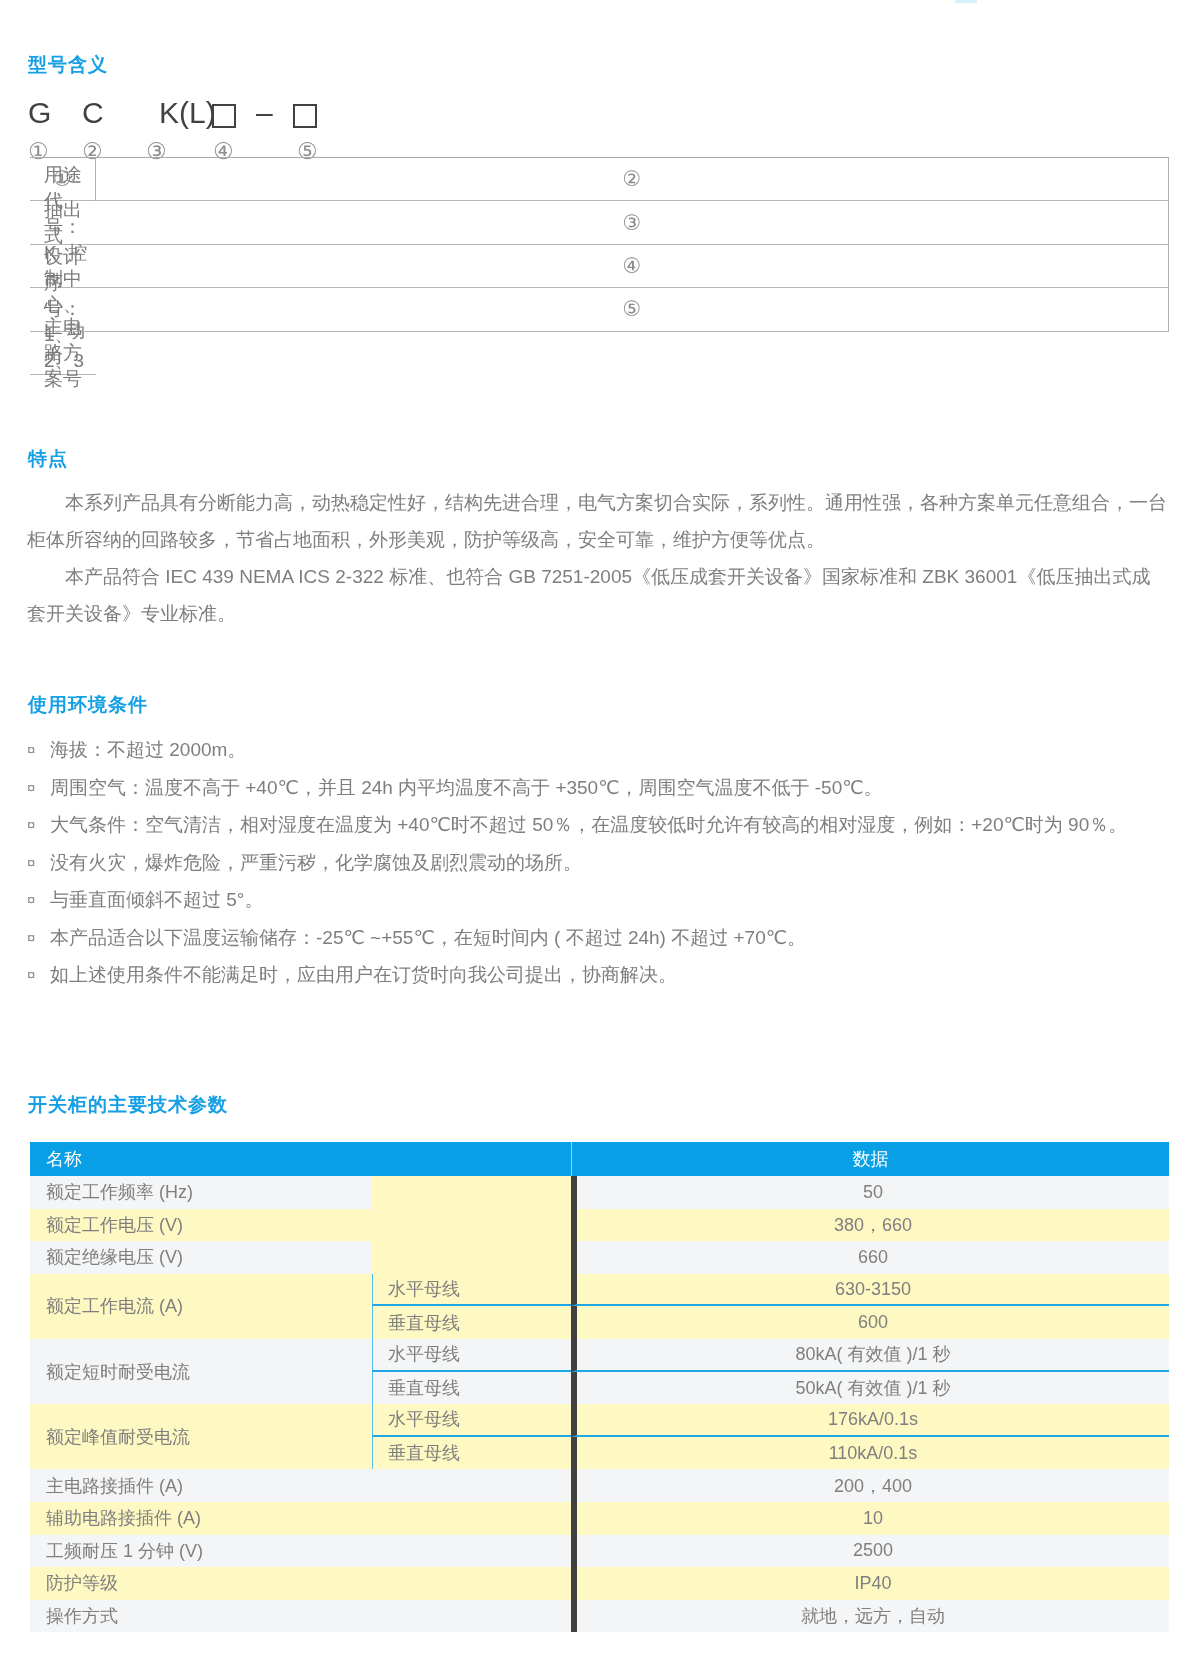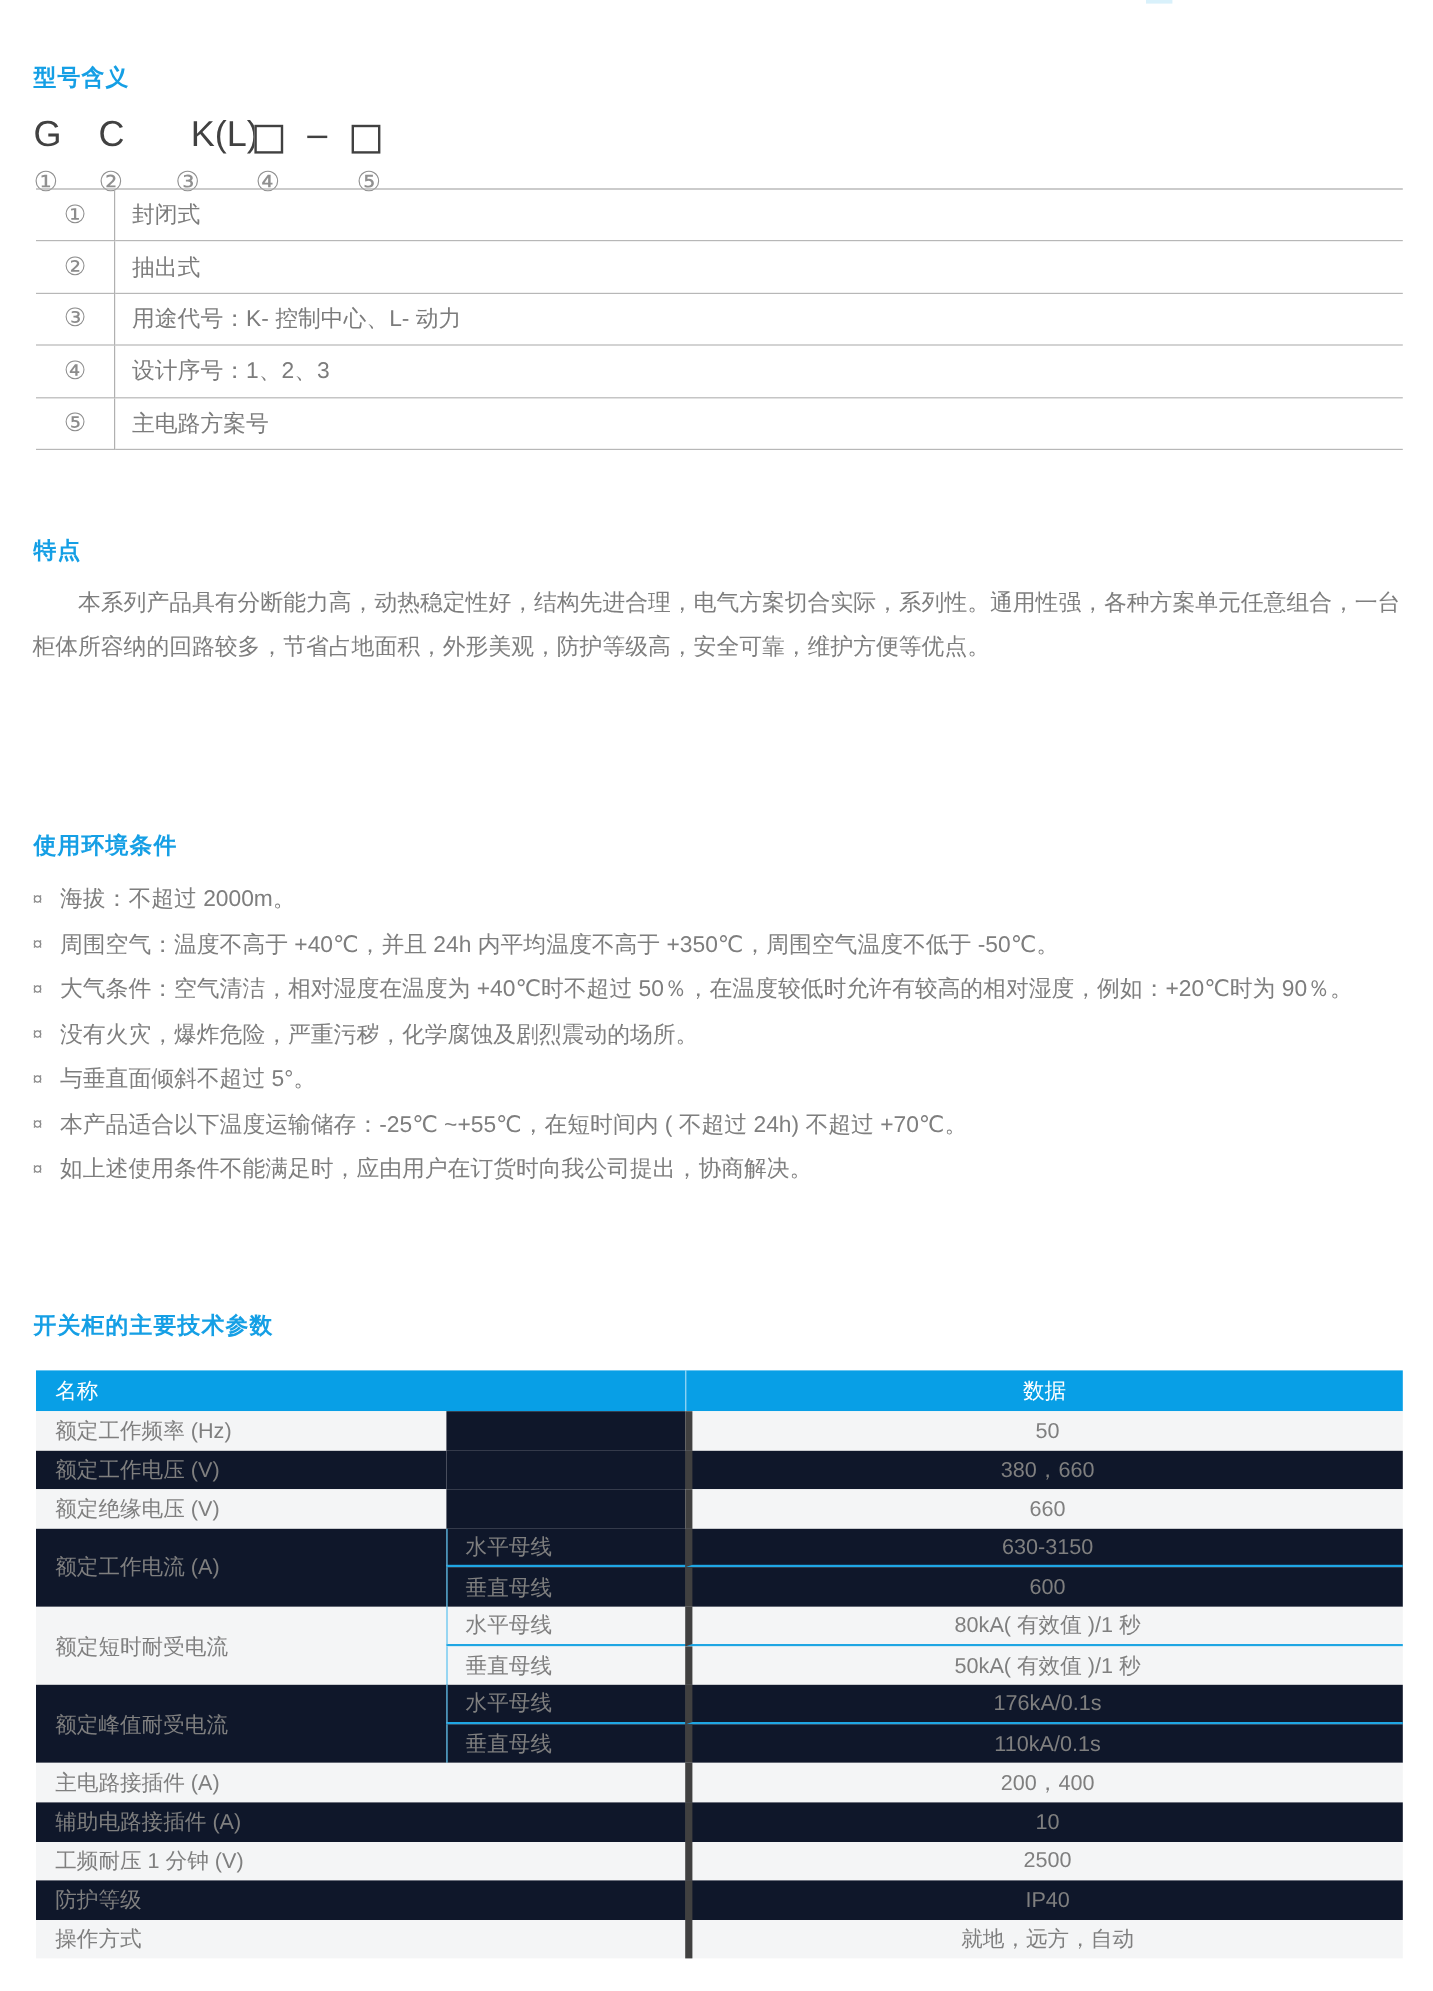--- a/index.html
+++ b/index.html
@@ -31,21 +31,21 @@
   
   .env-list{position:absolute;left:27px;top:731px;width:1142px;margin:0;padding:0;list-style:none;}
   .env-list li{position:relative;padding-left:23px;font-size:19px;line-height:37.5px;color:#7e7e7e;}
   .env-list .bullet{position:absolute;left:0;top:0;font-size:15px;color:#8a8a8a;}
 
   
   .tech-table{position:absolute;left:30px;top:1142px;width:1139px;
      display:grid;grid-template-columns:342px 199px 598px;
      grid-template-rows:34px repeat(14,32.6px);}
   .tech-table>div{box-sizing:border-box;display:flex;align-items:center;
-     font-size:18px;color:#7f7f7f;background:#0f172a;}
+     font-size:18px;color:#7f7f7f;background:#fef9c3;}
   .th{background:#089fe6 !important;color:#fff !important;font-size:19px;}
   .th-name{grid-column:1/3;grid-row:1;padding-left:16px;}
   .th-data{grid-column:3;grid-row:1;justify-content:center;border-left:1px solid rgba(255,255,255,.55);}
   .cname{padding-left:16px;}
   .csub{padding-left:15px;border-left:1px solid #58c0ee;}
   .cdata{justify-content:center;border-left:6px solid #404040;}
   .g{background:#f4f5f6 !important;}
   .sep{border-bottom:2px solid #1fa6e3;}
   .col1{grid-column:1;}
   .col2{grid-column:2;}
@@ -69,34 +69,34 @@
   <div class="model-box" style="left:293px;"></div>
 
   <span class="marker" style="left:28px;">①</span>
   <span class="marker" style="left:82px;">②</span>
   <span class="marker" style="left:146px;">③</span>
   <span class="marker" style="left:213px;">④</span>
   <span class="marker" style="left:297px;">⑤</span>
 
   <div class="model-table">
     <div class="mt-num">①</div>
-    <div class="mt-desc">封闭式</div>
     <div class="mt-num">②</div>
     <div class="mt-desc">抽出式</div>
     <div class="mt-num">③</div>
     <div class="mt-desc">用途代号：K- 控制中心、L- 动力</div>
     <div class="mt-num">④</div>
     <div class="mt-desc">设计序号：1、2、3</div>
     <div class="mt-num">⑤</div>
     <div class="mt-desc">主电路方案号</div>
   </div>
 
   <div class="sec-title" style="top:446px;">特点</div>
   <div class="features">
     <p>本系列产品具有分断能力高，动热稳定性好，结构先进合理，电气方案切合实际，系列性。通用性强，各种方案单元任意组合，一台柜体所容纳的回路较多，节省占地面积，外形美观，防护等级高，安全可靠，维护方便等优点。</p>
+    <p>本产品符合 IEC 439 NEMA ICS 2-322 标准、也符合 GB 7251-2005《低压成套开关设备》国家标准和 ZBK 36001《低压抽出式成套开关设备》专业标准。</p>
   </div>
 
   <div class="sec-title" style="top:692px;">使用环境条件</div>
   <ul class="env-list">
     <li><span class="bullet">¤</span><span>海拔：不超过 2000m。</span></li>
     <li><span class="bullet">¤</span><span>周围空气：温度不高于 +40℃，并且 24h 内平均温度不高于 +350℃，周围空气温度不低于 -50℃。</span></li>
     <li><span class="bullet">¤</span><span>大气条件：空气清洁，相对湿度在温度为 +40℃时不超过 50％，在温度较低时允许有较高的相对湿度，例如：+20℃时为 90％。</span></li>
     <li><span class="bullet">¤</span><span>没有火灾，爆炸危险，严重污秽，化学腐蚀及剧烈震动的场所。</span></li>
     <li><span class="bullet">¤</span><span>与垂直面倾斜不超过 5°。</span></li>
     <li><span class="bullet">¤</span><span>本产品适合以下温度运输储存：-25℃ ~+55℃，在短时间内 ( 不超过 24h) 不超过 +70℃。</span></li>

